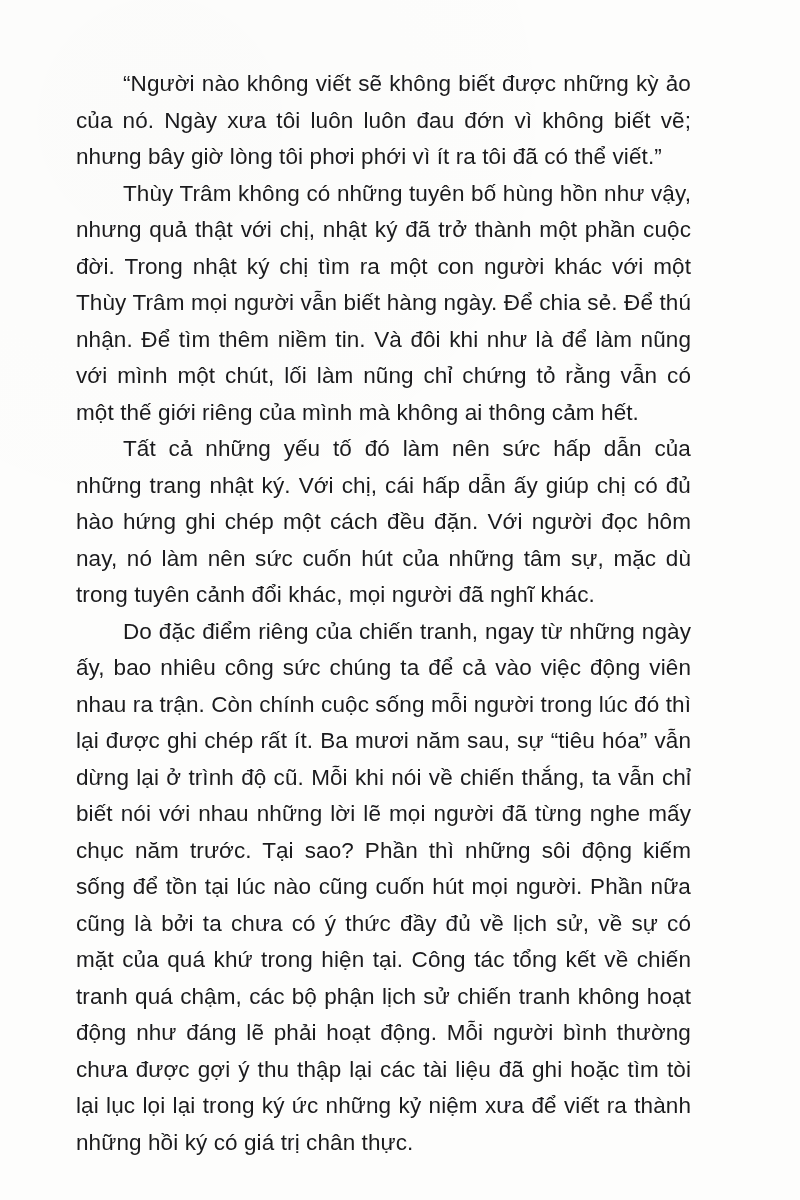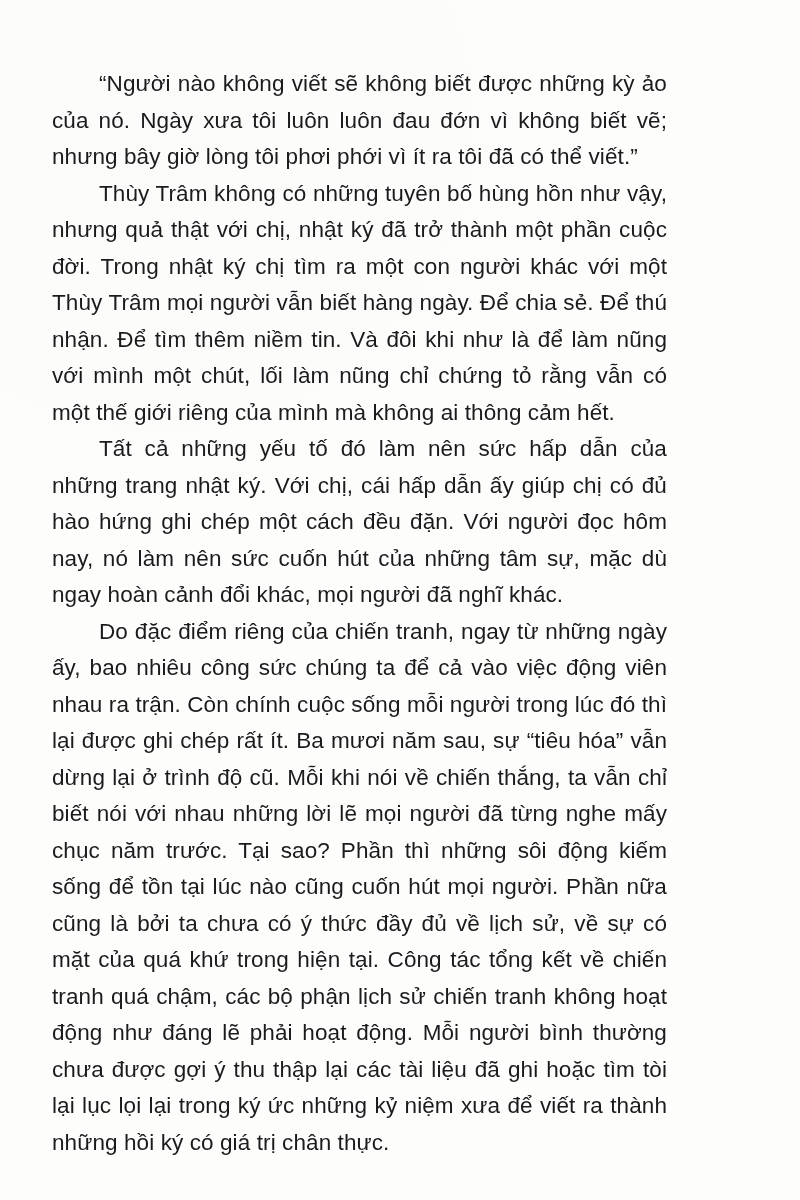--- a/index.html
+++ b/index.html
@@ -14,21 +14,21 @@
     overflow: hidden;
   }
   .page {
     position: relative;
     width: 800px;
     height: 1200px;
     background:
       radial-gradient(circle at 20% 10%, rgba(0,0,0,0.008), transparent 40%),
       #fdfdfc;
     box-sizing: border-box;
-    padding: 66px 92px 0 52px;
+    padding: 66px 92px 0 76px;
   }
   .text-block {
     width: 615px;
     color: #1b1b1d;
     font-size: 22.5px;
     line-height: 36.5px;
     text-align: justify;
     letter-spacing: 0.1px;
   }
   .text-block p {
@@ -37,16 +37,16 @@
     text-indent: 47px;
   }
 </style>
 </head>
 <body>
 
 <div class="page">
   <div class="text-block">
     <p>“Người nào không viết sẽ không biết được những kỳ ảo của nó. Ngày xưa tôi luôn luôn đau đớn vì không biết vẽ; nhưng bây giờ lòng tôi phơi phới vì ít ra tôi đã có thể viết.”</p>
     <p>Thùy Trâm không có những tuyên bố hùng hồn như vậy, nhưng quả thật với chị, nhật ký đã trở thành một phần cuộc đời. Trong nhật ký chị tìm ra một con người khác với một Thùy Trâm mọi người vẫn biết hàng ngày. Để chia sẻ. Để thú nhận. Để tìm thêm niềm tin. Và đôi khi như là để làm nũng với mình một chút, lối làm nũng chỉ chứng tỏ rằng vẫn có một thế giới riêng của mình mà không ai thông cảm hết.</p>
-    <p>Tất cả những yếu tố đó làm nên sức hấp dẫn của những trang nhật ký. Với chị, cái hấp dẫn ấy giúp chị có đủ hào hứng ghi chép một cách đều đặn. Với người đọc hôm nay, nó làm nên sức cuốn hút của những tâm sự, mặc dù ngay hoàn cảnh đổi khác, mọi người đã nghĩ khác.</p>
+    <p>Tất cả những yếu tố đó làm nên sức hấp dẫn của những trang nhật ký. Với chị, cái hấp dẫn ấy giúp chị có đủ hào hứng ghi chép một cách đều đặn. Với người đọc hôm nay, nó làm nên sức cuốn hút của những tâm sự, mặc dù trong tuyên cảnh đổi khác, mọi người đã nghĩ khác.</p>
     <p>Do đặc điểm riêng của chiến tranh, ngay từ những ngày ấy, bao nhiêu công sức chúng ta để cả vào việc động viên nhau ra trận. Còn chính cuộc sống mỗi người trong lúc đó thì lại được ghi chép rất ít. Ba mươi năm sau, sự “tiêu hóa” vẫn dừng lại ở trình độ cũ. Mỗi khi nói về chiến thắng, ta vẫn chỉ biết nói với nhau những lời lẽ mọi người đã từng nghe mấy chục năm trước. Tại sao? Phần thì những sôi động kiếm sống để tồn tại lúc nào cũng cuốn hút mọi người. Phần nữa cũng là bởi ta chưa có ý thức đầy đủ về lịch sử, về sự có mặt của quá khứ trong hiện tại. Công tác tổng kết về chiến tranh quá chậm, các bộ phận lịch sử chiến tranh không hoạt động như đáng lẽ phải hoạt động. Mỗi người bình thường chưa được gợi ý thu thập lại các tài liệu đã ghi hoặc tìm tòi lại lục lọi lại trong ký ức những kỷ niệm xưa để viết ra thành những hồi ký có giá trị chân thực.</p>
   </div>
 </div>
 
 </body></html>

